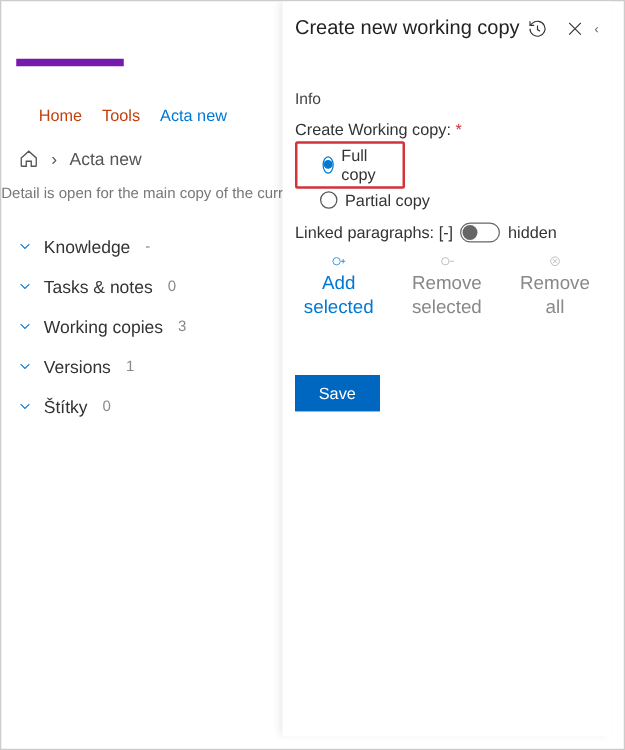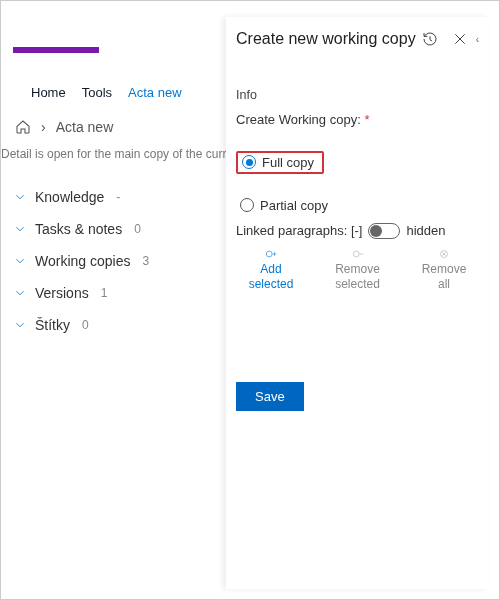--- a/index.html
+++ b/index.html
@@ -1,51 +1,51 @@
 <!DOCTYPE html>
 <html><head>
 <meta charset="utf-8">
 <style>
   * { box-sizing: border-box; margin: 0; padding: 0; font-family: "Segoe UI", Arial, sans-serif; }
   body { width: 500px; height: 600px; background: #fff; border:1px solid #ccc; position: relative; overflow:hidden; color:#333; }
   .topbar { height: 6px; background: #7719aa; margin: 46px 12px 0 12px; width: 86px; }
   .tabs { display:flex; gap:16px; padding: 18px 14px 8px 30px; position:absolute; top:66px; left:0;}
-  .tab { font-size:13px; color:#0f172a; cursor:pointer; }
+  .tab { font-size:13px; color:#c2410c; cursor:pointer; }
   .tab.active { color:#0078d4; }
   .breadcrumb-row { position:absolute; top:118px; left:14px; display:flex; align-items:center; gap:10px; color:#555; font-size:14px; }
   .home-icon { width:16px; height:16px; fill:#555; }
   .detail-note { position:absolute; top:142px; left:0; font-size:12px; color:#777; padding-top:4px;}
   .sections { position:absolute; top:180px; left:12px; width:200px; }
   .section { display:flex; align-items:center; gap:8px; padding:8px 0; font-size:14px; color:#333; cursor:pointer;}
   .chev { width:14px; height:14px; stroke:#0078d4; fill:none; stroke-width:1.5;}
   .count { color:#888; font-size:12px; margin-left:4px;}
   
   
-  .panel { position:absolute; top:16px; right:10px; bottom:10px; width:263px; background:#fff;  box-shadow:-3px 0 6px rgba(0,0,0,.08); padding:12px 10px 12px 10px;}
+  .panel { position:absolute; top:0; right:10px; bottom:10px; width:263px; background:#fff;  box-shadow:-3px 0 6px rgba(0,0,0,.08); padding:12px 10px 12px 10px;}
   .panel-head { display:flex; align-items:center; justify-content:space-between; }
   .panel-title { font-size:16px; font-weight:400; color:#222;}
   .panel-icons { display:flex; gap:10px; align-items:center;}
   .iconbtn { width:20px; height:20px; display:flex; align-items:center; justify-content:center; cursor:pointer;}
   .iconbtn svg { width:16px; height:16px; stroke:#333; fill:none; stroke-width:1.4;}
   .info-block { margin-top:38px; font-size:12.5px; color:#444; line-height:1.4;}
   .form-label { font-size:13px; margin-top:6px; color:#333;}
   .req { color:#d13438;}
-  .radio-row { display:flex; align-items:center; gap:6px; margin-top:22px; font-size:13px; padding:2px 4px;}
+  .radio-row { display:flex; align-items:center; gap:6px; margin-top:0; font-size:13px; padding:2px 20px;}
   .radio-row.highlight { border:2px solid #d13438; border-radius:2px; width:88px; }
   .radio { width:14px; height:14px; border:1.5px solid #555; border-radius:50%; display:inline-flex; align-items:center; justify-content:center;}
   .radio.sel { border-color:#0078d4;}
   .radio.sel::after{ content:""; width:7px; height:7px; background:#0078d4; border-radius:50%;}
   .linked-row { margin-top:8px; font-size:13px; display:flex; align-items:flex-start; gap:6px;}
   .toggle { width:32px; height:16px; border:1px solid #666; border-radius:10px; position:relative; background:#fff;}
   .toggle::after { content:""; width:12px; height:12px; background:#666; border-radius:50%; position:absolute; top:1px; left:1px;}
-  .actions-row { display:flex; justify-content:space-between; margin-top:8px; font-size:12px; color:#888;}
+  .actions-row { display:flex; justify-content:space-between; margin-top:8px; font-size:15px; color:#888;}
   .actions-row .act { display:flex; flex-direction:column; align-items:center; gap:2px; width:70px; text-align:center; line-height:1.15;}
   .act.enabled { color:#0078d4;}
   .act .micon { width:14px; height:14px; }
-  .btn-row { display:flex; gap:10px; justify-content:flex-start; margin-top:90px;}
+  .btn-row { display:flex; gap:10px; justify-content:flex-start; margin-top:46px;}
   .btn { font-size:13px; padding:6px 18px; border:1px solid #888; background:#fff; cursor:pointer;}
   .btn.primary { background:#0067c0; color:#fff; border-color:#0067c0;}
   .chevleft { font-size:10px; color:#666; margin-left:-4px;}
 </style>
 </head>
 <body>
 
 <div class="topbar"></div>
 
 <div class="tabs">

